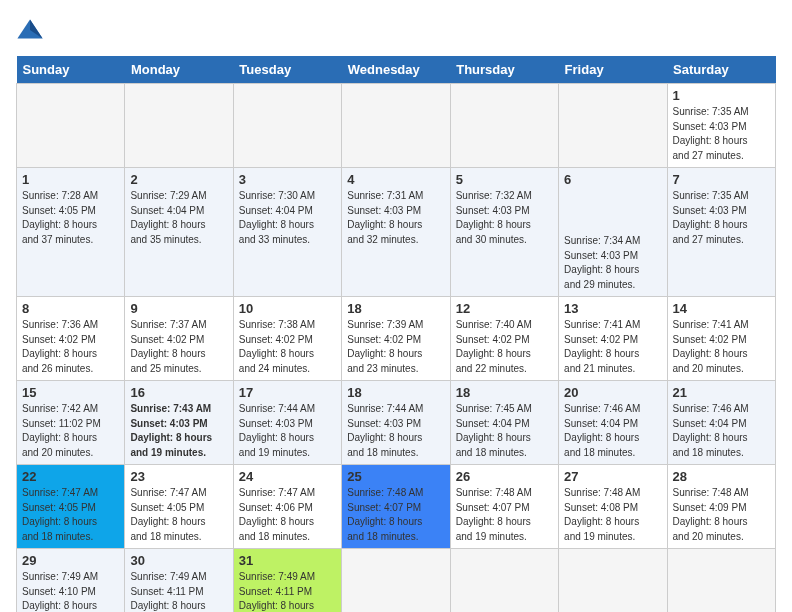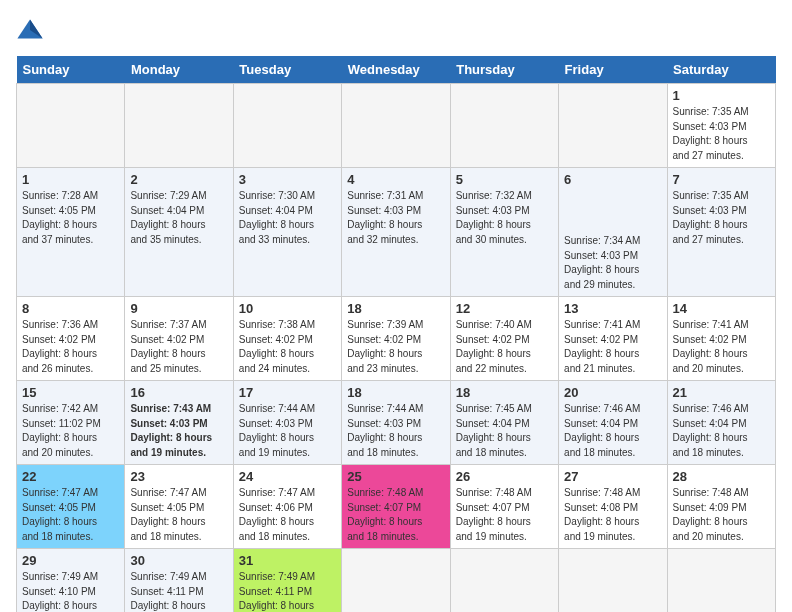--- a/index.html
+++ b/index.html
@@ -292,42 +292,42 @@
         </td>
         <td style="background: rgb(240, 244, 250); margin-left: 30px;">
           <span class="day-num">21</span>
           <div class="day-info" style="white-space: pre-line;">Sunrise: 7:46 AM
 Sunset: 4:04 PM
 Daylight: 8 hours
 and 18 minutes.</div>
         </td>
       </tr>
       <tr style="background: rgb(255, 255, 255);">
-        <td style="background: #7dd3fc; margin-top: 16px;">
+        <td style="background: #0ea5e9; margin-top: 16px;">
           <span class="day-num">22</span>
           <div class="day-info" style="white-space: pre-line;">Sunrise: 7:47 AM
 Sunset: 4:05 PM
 Daylight: 8 hours
 and 18 minutes.</div>
         </td>
         <td style="background: rgb(255, 255, 255);">
           <span class="day-num">23</span>
           <div class="day-info" style="white-space: pre-line;">Sunrise: 7:47 AM
 Sunset: 4:05 PM
 Daylight: 8 hours
 and 18 minutes.</div>
         </td>
         <td style="background: rgb(255, 255, 255);">
           <span class="day-num">24</span>
           <div class="day-info" style="white-space: pre-line;">Sunrise: 7:47 AM
 Sunset: 4:06 PM
 Daylight: 8 hours
 and 18 minutes.</div>
         </td>
-        <td style="background: #ec4899;">
+        <td style="background: #3b82f6;">
           <span class="day-num">25</span>
           <div class="day-info" style="white-space: pre-line;">Sunrise: 7:48 AM
 Sunset: 4:07 PM
 Daylight: 8 hours
 and 18 minutes.</div>
         </td>
         <td style="background: rgb(255, 255, 255);">
           <span class="day-num">26</span>
           <div class="day-info" style="white-space: pre-line;">Sunrise: 7:48 AM
 Sunset: 4:07 PM

